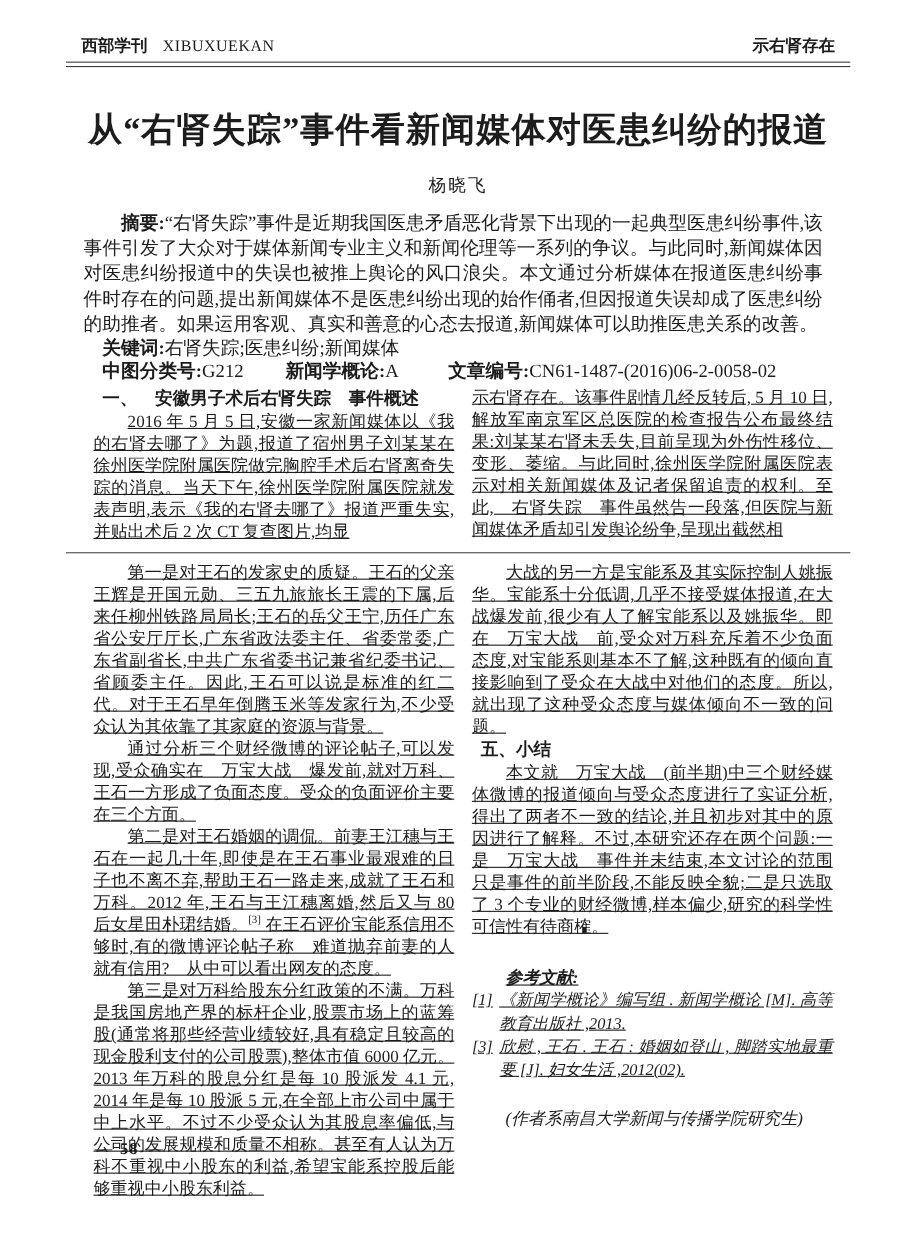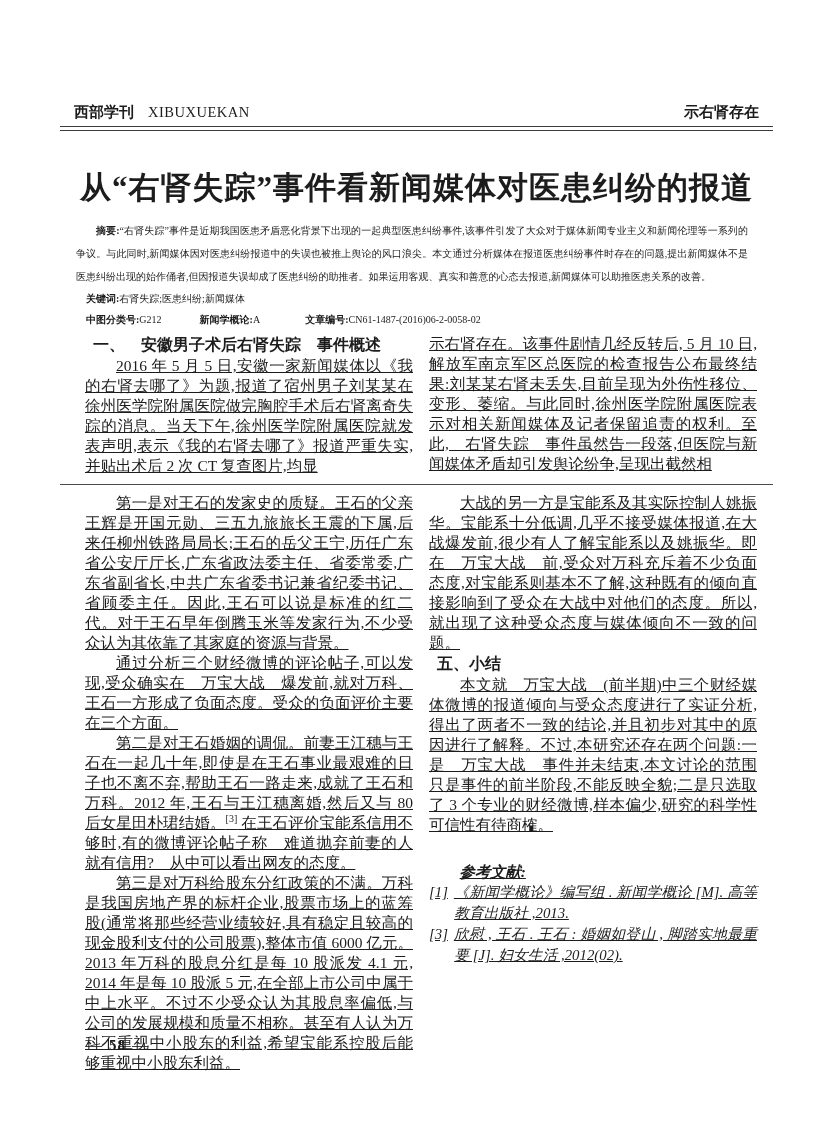--- a/index.html
+++ b/index.html
@@ -14,21 +14,21 @@
     position: relative;
     width: 833px; height: 1123px;
     background: #ffffff;
     overflow: hidden;
   }
   .inner { padding: 0 60px; }
 
   
   .journal-header {
     display: flex; justify-content: space-between; align-items: baseline;
-    padding: 102px 14px 4px 14px;
+    padding: 32px 14px 4px 14px;
     font-size: 15px; line-height: 20px; font-weight: bold;
   }
   .journal-name-en { font-weight: normal; font-size: 14.5px; margin-left: 14px; letter-spacing: .5px; }
   .header-rule {
     height: 3px;
     border-top: 1px solid #3c3c3c;
     border-bottom: 1px solid #3c3c3c;
   }
 
   
@@ -42,21 +42,21 @@
   .article-author {
     margin-top: 20px;
     text-align: center;
     font-size: 16px; line-height: 22px;
     letter-spacing: 2px;
   }
 
   
   .meta-block {
     margin: 10px 25px 0 16px;
-    font-size: 10px;
+    font-size: 17px;
   }
   .abstract-para {
     margin: 0; text-indent: 2em;
     line-height: 23px;
     text-align: justify;
   }
   .meta-line { margin: 0; text-indent: 1em; line-height: 21px; }
   .meta-label { font-weight: bold; }
   .clc-line .gap-a { margin-left: 38px; }
   .clc-line .gap-b { margin-left: 45px; }
@@ -109,20 +109,21 @@
 
     <div class="journal-header">
       <div>
         <span>西部学刊</span><span class="journal-name-en">XIBUXUEKAN</span>
       </div>
       <div>示右肾存在</div>
     </div>
     <div class="header-rule"></div>
 
     <h1 class="article-title">从“右肾失踪”事件看新闻媒体对医患纠纷的报道</h1>
+    <div class="article-author">杨晓飞</div>
 
     <div class="meta-block">
       <p class="abstract-para"><span class="meta-label">摘要:</span><span>“右肾失踪”事件是近期我国医患矛盾恶化背景下出现的一起典型医患纠纷事件,该事件引发了大众对于媒体新闻专业主义和新闻伦理等一系列的争议。与此同时,新闻媒体因对医患纠纷报道中的失误也被推上舆论的风口浪尖。本文通过分析媒体在报道医患纠纷事件时存在的问题,提出新闻媒体不是医患纠纷出现的始作俑者,但因报道失误却成了医患纠纷的助推者。如果运用客观、真实和善意的心态去报道,新闻媒体可以助推医患关系的改善。</span></p>
       <p class="meta-line"><span class="meta-label">关键词:</span><span>右肾失踪;医患纠纷;新闻媒体</span></p>
       <p class="meta-line clc-line"><span class="meta-label">中图分类号:</span><span>G212</span><span class="meta-label gap-a">新闻学概论:</span><span>A</span><span class="meta-label gap-b">文章编号:</span><span>CN61-1487-(2016)06-2-0058-02</span></p>
     </div>
 
     <div class="two-col">
       <div class="col">
         <h3>一、　安徽男子术后右肾失踪　事件概述</h3>
@@ -146,20 +147,21 @@
         <p>大战的另一方是宝能系及其实际控制人姚振华。宝能系十分低调,几乎不接受媒体报道,在大战爆发前,很少有人了解宝能系以及姚振华。即在　万宝大战　前,受众对万科充斥着不少负面态度,对宝能系则基本不了解,这种既有的倾向直接影响到了受众在大战中对他们的态度。所以,就出现了这种受众态度与媒体倾向不一致的问题。</p>
         <h3>五、小结</h3>
         <p>本文就　万宝大战　(前半期)中三个财经媒体微博的报道倾向与受众态度进行了实证分析,得出了两者不一致的结论,并且初步对其中的原因进行了解释。不过,本研究还存在两个问题:一是　万宝大战　事件并未结束,本文讨论的范围只是事件的前半阶段,不能反映全貌;二是只选取了 3 个专业的财经微博,样本偏少,研究的科学性可信性有待商榷。</p>
 
         <div class="refs-block">
           <p class="refs-label">参考文献:</p>
           <p class="ref-item"><span class="ref-no">[1]</span><span>《新闻学概论》编写组 . 新闻学概论 [M]. 高等教育出版社 ,2013.</span></p>
           <p class="ref-item"><span class="ref-no">[3]</span><span>欣慰 , 王石 . 王石 : 婚姻如登山 , 脚踏实地最重要 [J]. 妇女生活 ,2012(02).</span></p>
         </div>
 
+        <div class="author-note">(作者系南昌大学新闻与传播学院研究生)</div>
       </div>
     </div>
 
   </div>
 
   <div class="page-footer">
     <span>—</span><span class="num">58</span><span>—</span>
   </div>
 </div>
 

